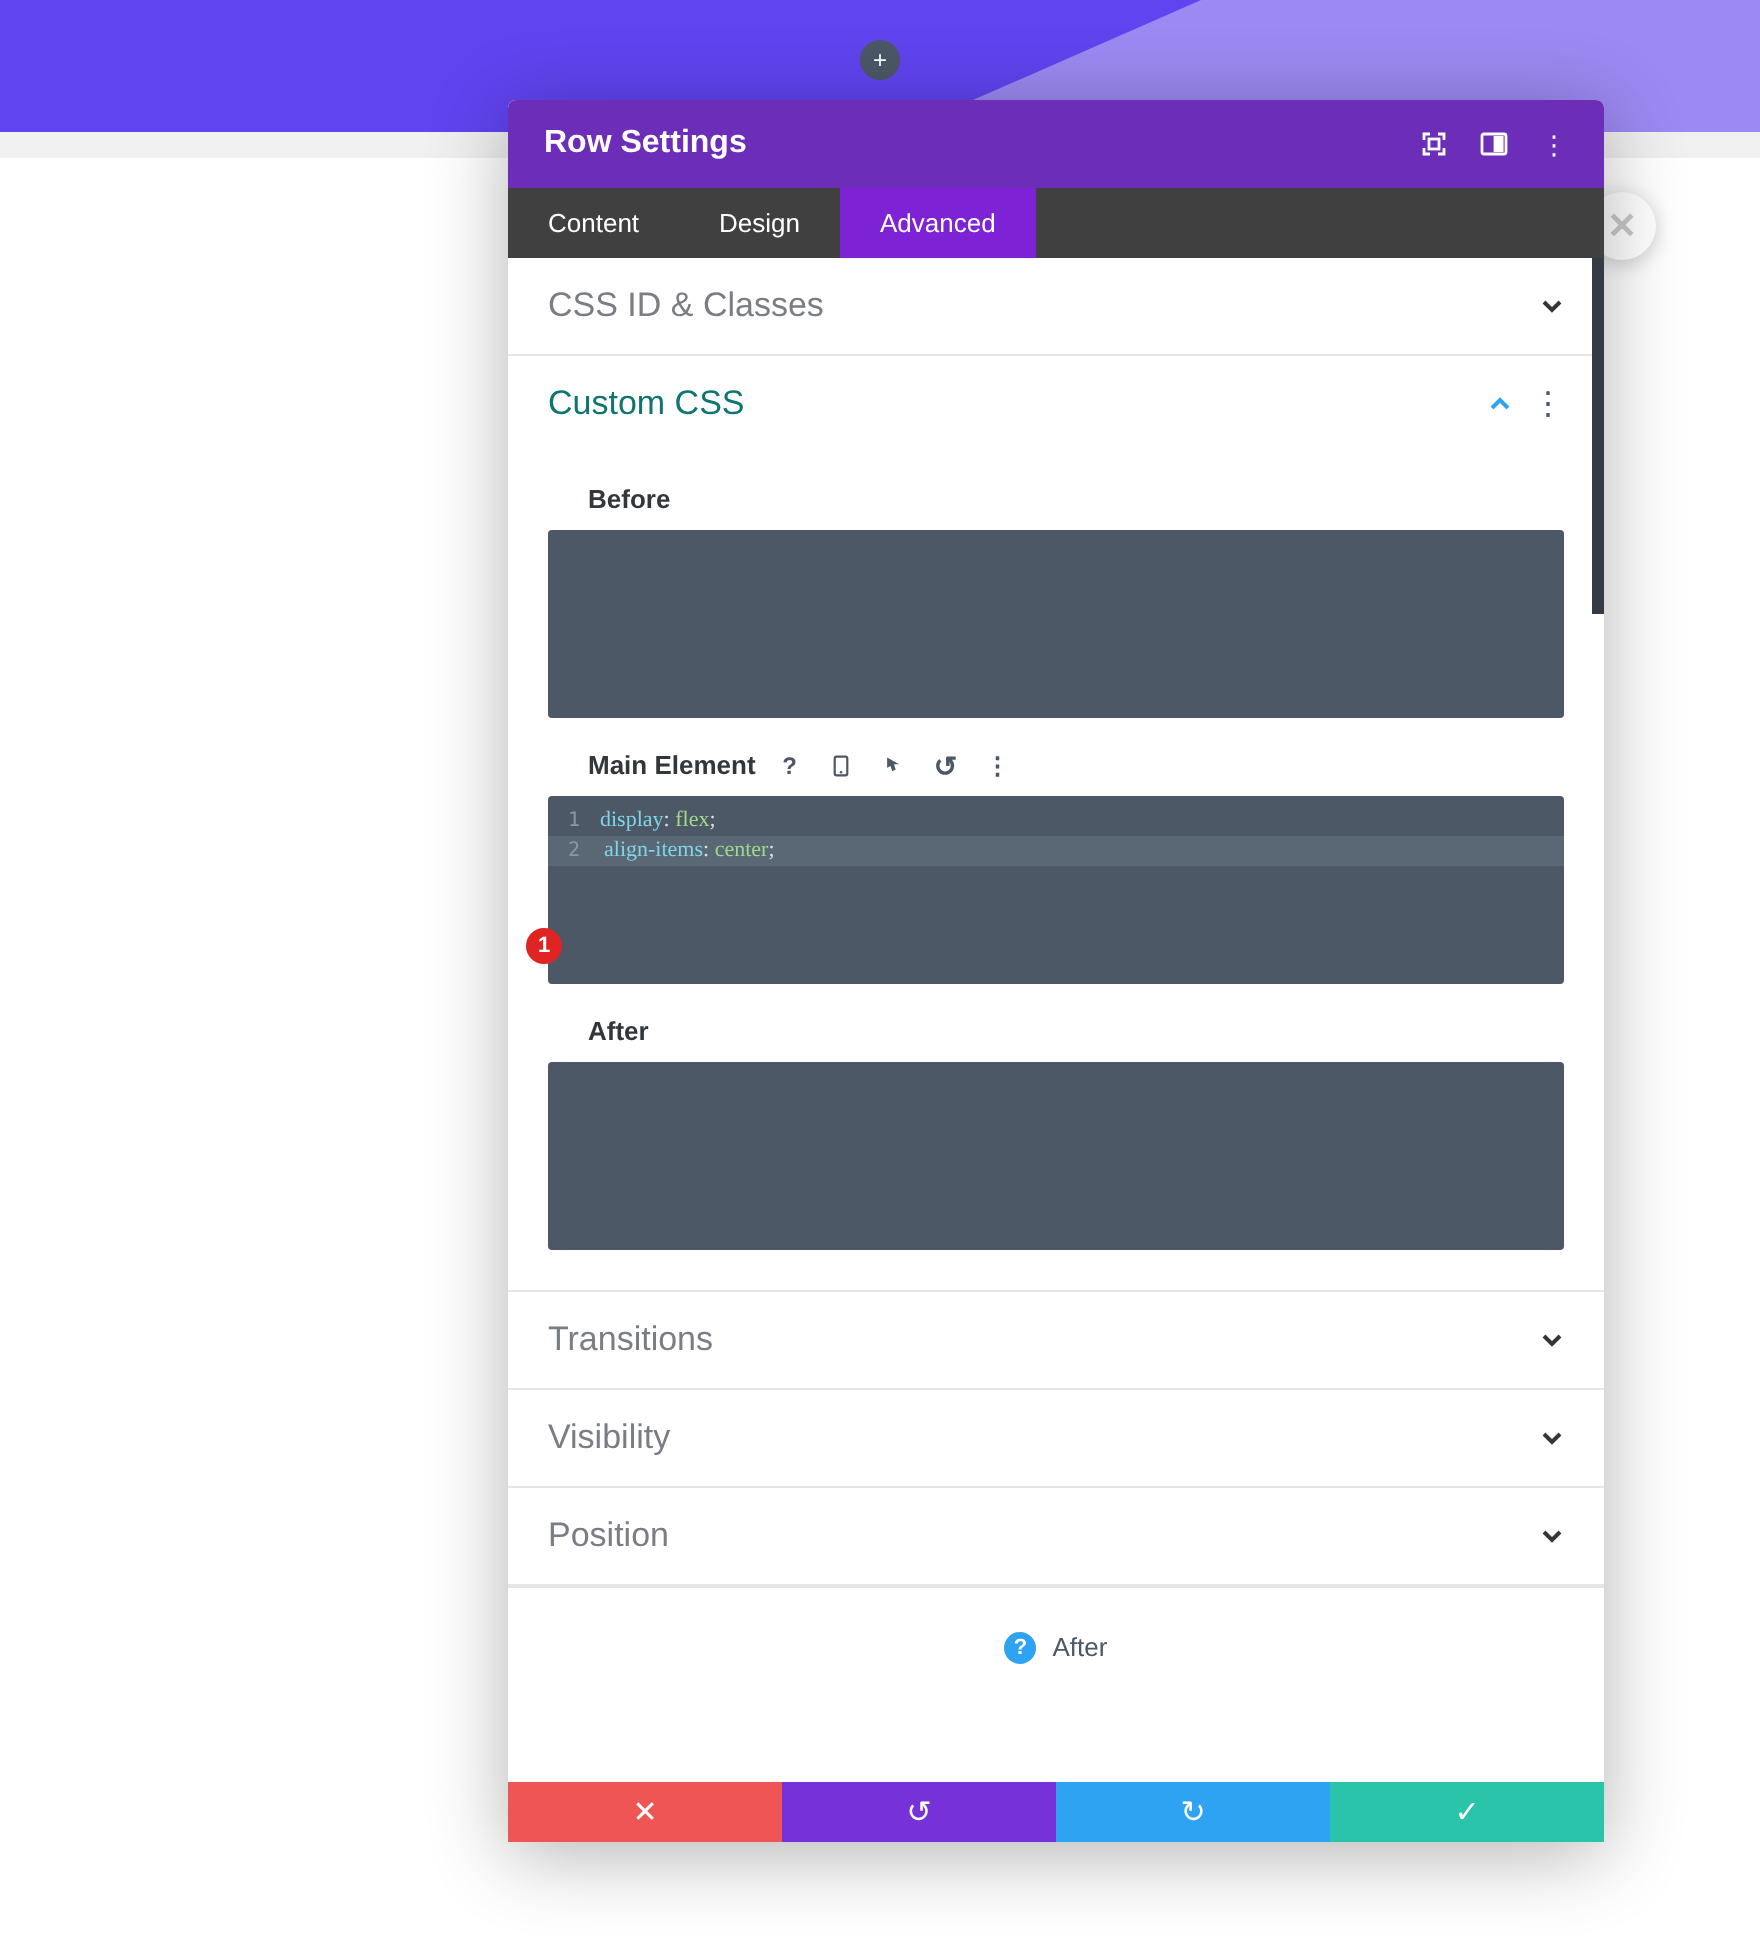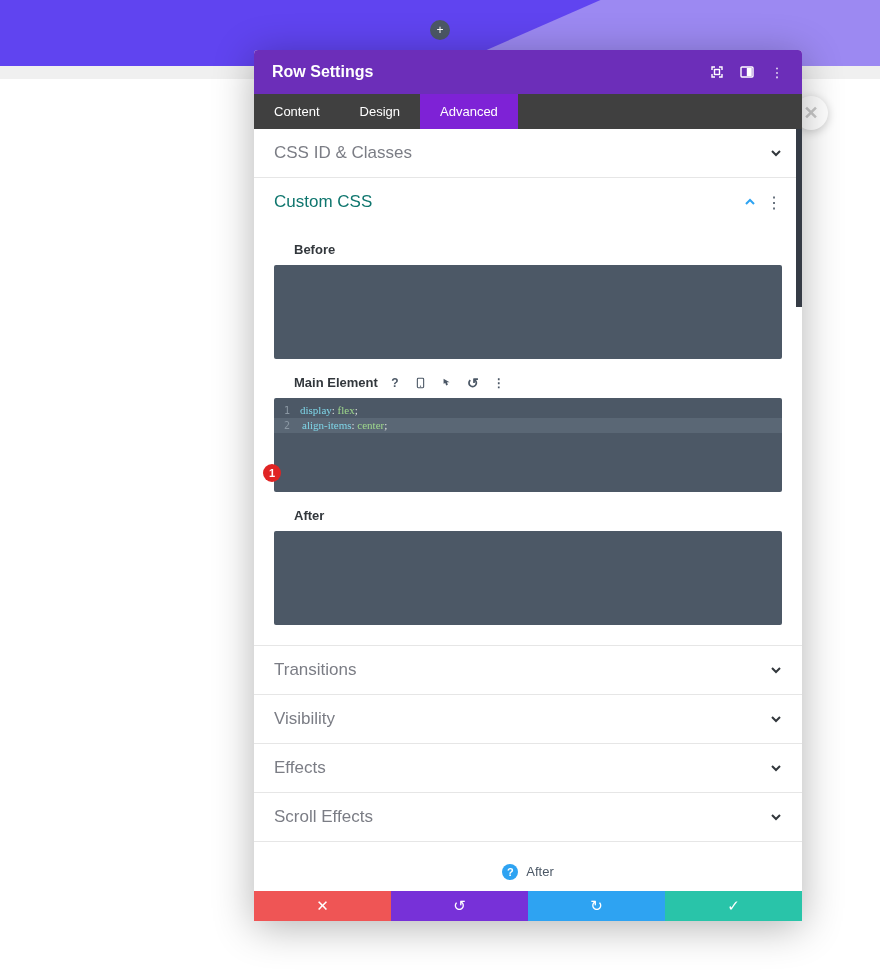--- a/index.html
+++ b/index.html
@@ -323,33 +323,21 @@
             <span class="chevron">
               <svg viewBox="0 0 12 12">
                 <path d="M2 4l4 4 4-4" stroke="#32373c" stroke-width="2" fill="none"></path>
               </svg>
             </span>
           </div>
       </div>
     </div>
     <div class="accordion">
       <div class="acc-head">
-        <div class="acc-title">Effects</div>
-        <div class="acc-toggle">
-            <span class="chevron">
-              <svg viewBox="0 0 12 12">
-                <path d="M2 4l4 4 4-4" stroke="#32373c" stroke-width="2" fill="none"></path>
-              </svg>
-            </span>
-          </div>
-      </div>
-    </div>
-    <div class="accordion" style="border-bottom:none;">
-      <div class="acc-head">
-        <div class="acc-title">Scroll Effects</div>
+        <div class="acc-title">Position</div>
         <div class="acc-toggle">
             <span class="chevron">
               <svg viewBox="0 0 12 12">
                 <path d="M2 4l4 4 4-4" stroke="#32373c" stroke-width="2" fill="none"></path>
               </svg>
             </span>
           </div>
       </div>
     </div>
 

